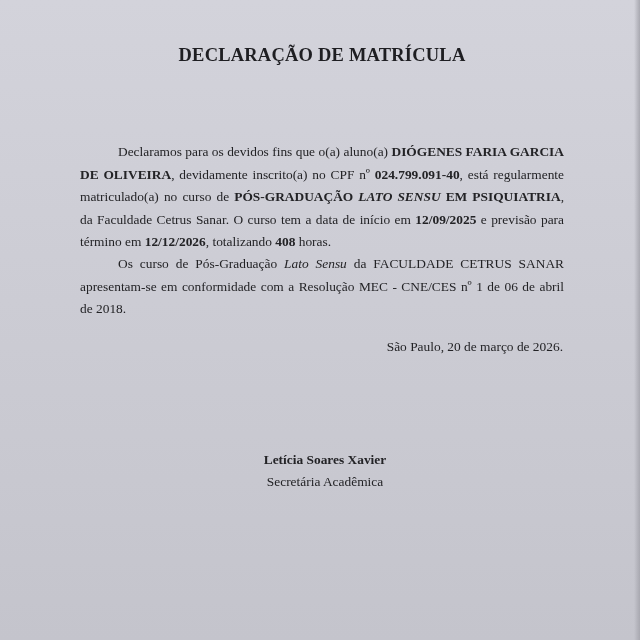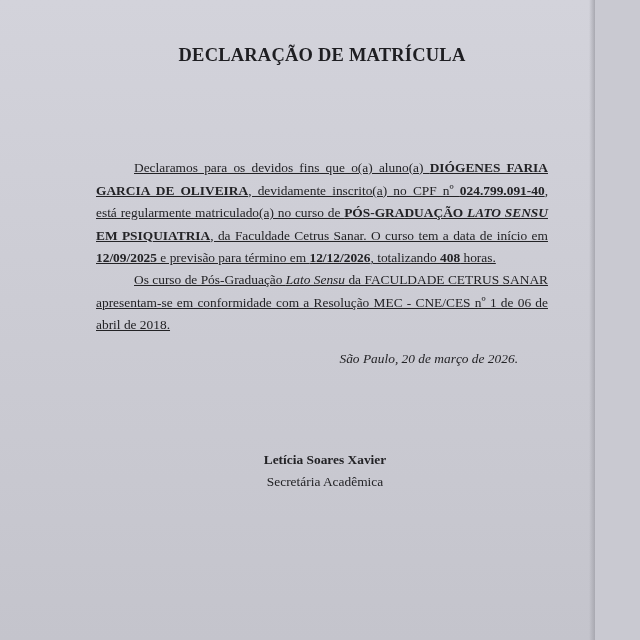--- a/index.html
+++ b/index.html
@@ -7,21 +7,21 @@
     padding: 0;
   }
   body {
     width: 640px;
     height: 640px;
     overflow: hidden;
     background: #c9c9d1;
   }
   .page {
     position: relative;
-    width: 595px;
+    width: 640px;
     height: 640px;
     background: linear-gradient(180deg, #d3d3db 0%, #cdcdd5 40%, #c8c8d0 75%, #c4c4cc 100%);
     font-family: "Liberation Serif", "DejaVu Serif", serif;
     color: #232326;
     overflow: hidden;
   }
   .page::after {
     content: "";
     position: absolute;
     right: 0;
@@ -45,30 +45,28 @@
     position: absolute;
     left: 80px;
     width: 484px;
     font-size: 13.4px;
     line-height: 22.5px;
     text-align: justify;
   }
   .p1 { top: 141px; }
   .p2 { top: 253px; }
   .body-text p {
-    margin: 16px;
+    margin: 0;
     text-indent: 38px;
-    text-decoration: underline;
   }
   .date-line {
     position: absolute;
-    top: 351px;
+    top: 339px;
     right: 77px;
     font-size: 13.4px;
-    font-style: italic;
   }
   .signature {
     position: absolute;
     top: 449px;
     left: 0;
     width: 650px;
     text-align: center;
     font-size: 13.4px;
     line-height: 22px;
   }

